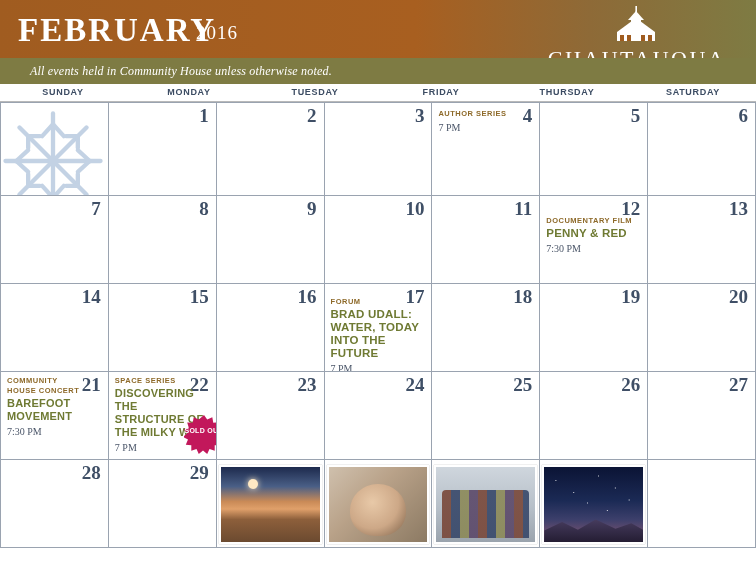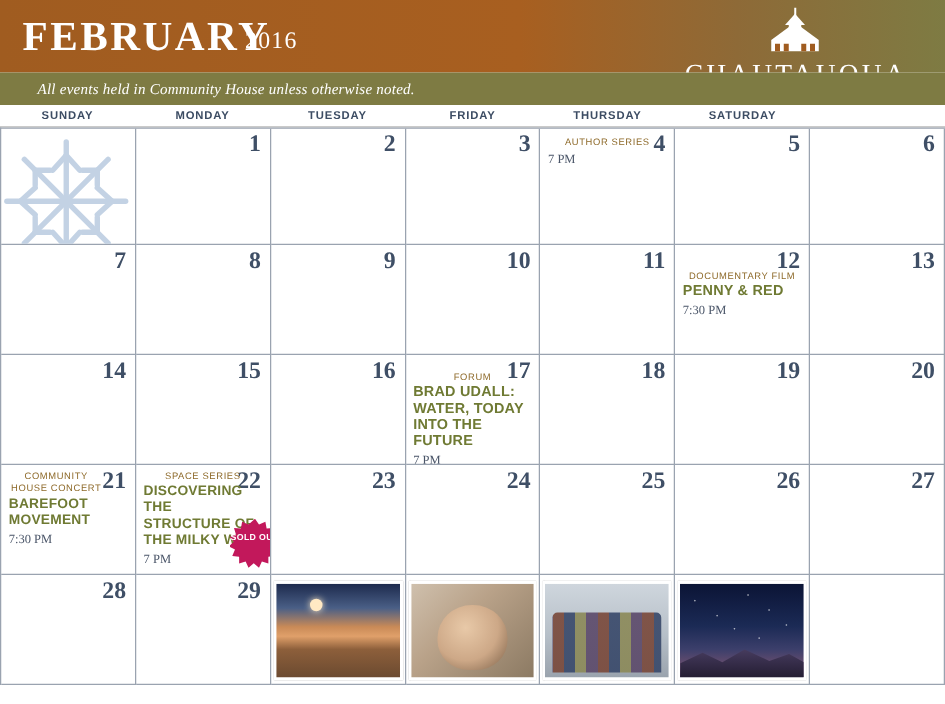--- a/index.html
+++ b/index.html
@@ -87,21 +87,21 @@
     top: 6px;
     font-family: "Liberation Serif", serif;
     font-style: italic;
     font-size: 12px;
     letter-spacing: 0.2px;
   }
 
   
   .daynames {
     display: grid;
-    grid-template-columns: repeat(7, 1fr);
+    grid-template-columns: repeat(6, 1fr);
     height: 17px;
     background: #ffffff;
     border-bottom: 1px solid #b9b9b9;
   }
   .dayname {
     font-size: 9px;
     letter-spacing: 0.7px;
     color: #3c4c63;
     text-align: center;
     line-height: 17px;
@@ -136,24 +136,23 @@
   }
   .ev {
     position: relative;
     margin-top: 2px;
     max-width: 100%;
   }
   .ev-series {
     font-size: 7.5px;
     letter-spacing: 0.5px;
     color: #8e6a2a;
-    font-weight: normal;
+    font-weight: bold;
     text-transform: uppercase;
     line-height: 10px;
-    text-align: center;
   }
   .ev-title {
     font-size: 11.5px;
     line-height: 13px;
     color: #6f7a33;
     font-weight: bold;
     text-transform: uppercase;
     letter-spacing: 0.2px;
     margin-top: 1px;
   }

